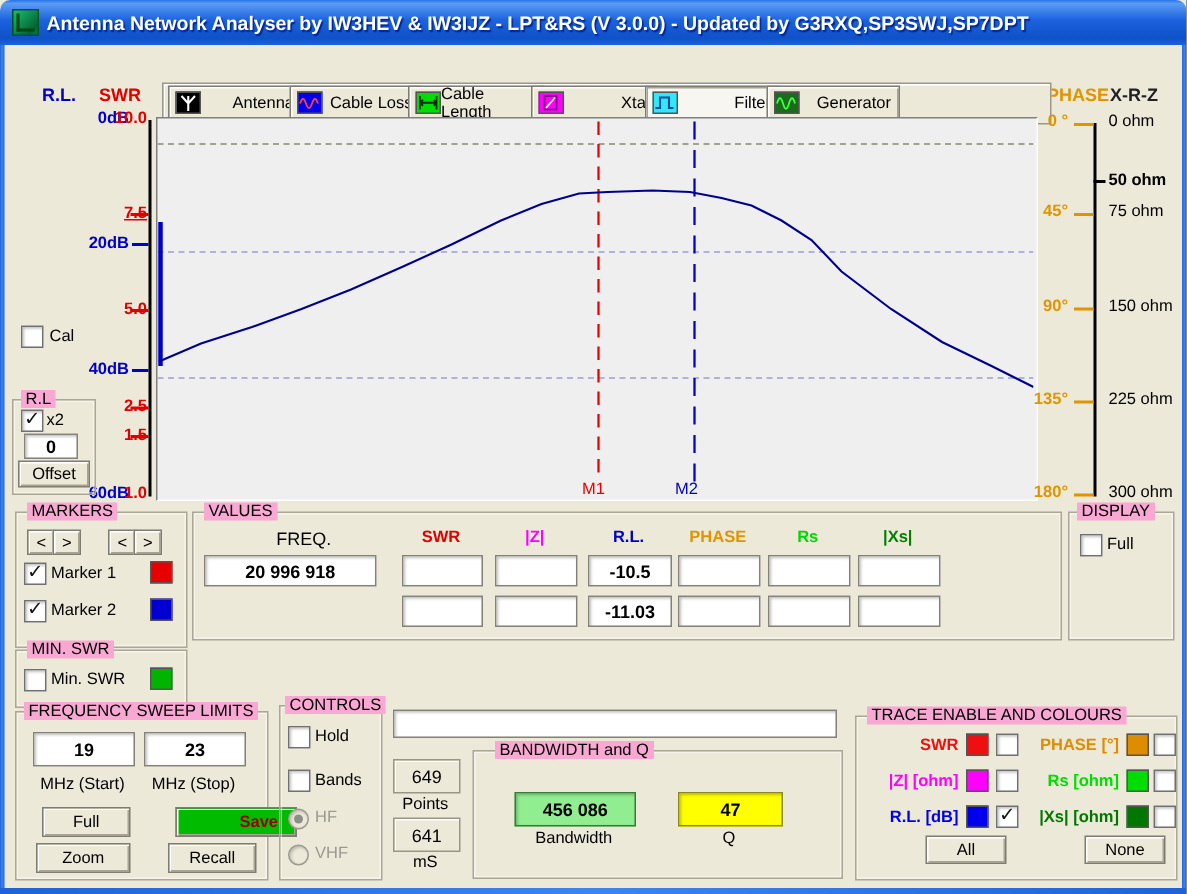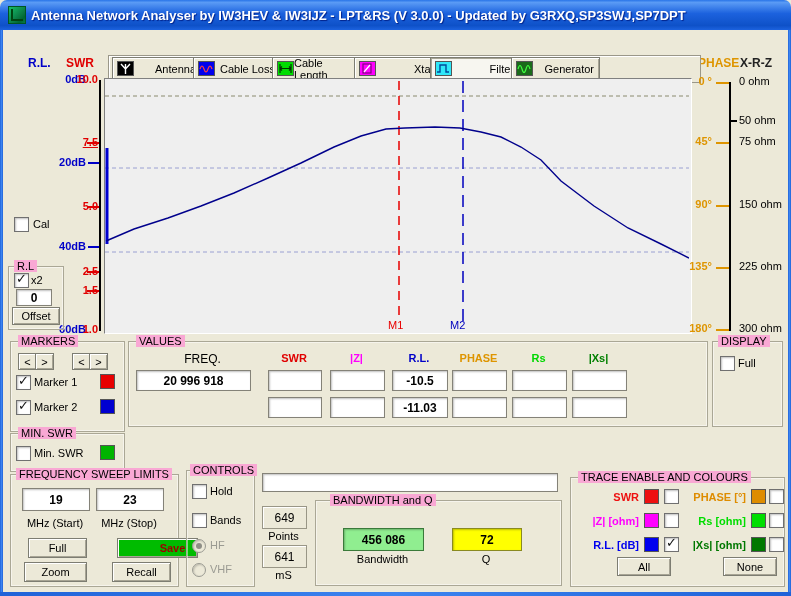--- a/index.html
+++ b/index.html
@@ -178,21 +178,21 @@
   <div class="tick" style="left:716px;top:205px;width:13px;height:2px;background:#DE9500;"></div>
   <div class="tick" style="left:716px;top:267px;width:13px;height:2px;background:#DE9500;"></div>
   <div class="tick" style="left:716px;top:329px;width:13px;height:2px;background:#DE9500;"></div>
   <div class="tick" style="left:729px;top:120px;width:8px;height:2px;background:#000;"></div>
   <div class="tick-lbl orange-txt" style="left:668px;top:75px;width:44px;text-align:right;">0 °</div>
   <div class="tick-lbl orange-txt" style="left:668px;top:135px;width:44px;text-align:right;">45°</div>
   <div class="tick-lbl orange-txt" style="left:668px;top:198px;width:44px;text-align:right;">90°</div>
   <div class="tick-lbl orange-txt" style="left:668px;top:260px;width:44px;text-align:right;">135°</div>
   <div class="tick-lbl orange-txt" style="left:668px;top:322px;width:44px;text-align:right;">180°</div>
   <div class="tick-lbl" style="left:739px;top:75px;font-weight:normal;">0 ohm</div>
-  <div class="tick-lbl" style="left:739px;top:114px;font-weight:normal;">50 ohm</div>
+  <div class="tick-lbl" style="left:739px;top:114px;font-weight:bold;">50 ohm</div>
   <div class="tick-lbl" style="left:739px;top:135px;font-weight:normal;">75 ohm</div>
   <div class="tick-lbl" style="left:739px;top:198px;font-weight:normal;">150 ohm</div>
   <div class="tick-lbl" style="left:739px;top:260px;font-weight:normal;">225 ohm</div>
   <div class="tick-lbl" style="left:739px;top:322px;font-weight:normal;">300 ohm</div>
 
   <span class="cb" style="left:14px;top:217px;"></span>
   <span class="lbl" style="left:33px;top:218px;">Cal</span>
 
   <div class="grp" style="left:8px;top:266px;width:54px;height:62px;"></div>
   <span class="grp-label" style="left:14px;top:260px;">R.L</span>
@@ -275,21 +275,21 @@
   <input class="field" style="left: 262px; top: 473px; width: 294px; height: 17px; text-align: left; font-weight: normal;" value="">
   <div class="panelbox" style="left:262px;top:506px;width:43px;height:21px;">649</div>
   <div class="lbl" style="left:260px;top:530px;width:47px;text-align:center;">Points</div>
   <div class="panelbox" style="left:262px;top:545px;width:43px;height:21px;">641</div>
   <div class="lbl" style="left:260px;top:569px;width:47px;text-align:center;">mS</div>
 
   <div class="grp" style="left:315px;top:500px;width:245px;height:84px;"></div>
   <span class="grp-label" style="left:330px;top:494px;">BANDWIDTH and Q</span>
   <div class="field" style="left: 343px; top: 528px; width: 79px; height: 21px; border: 1px solid rgb(58, 122, 58); background: rgb(144, 238, 144);">456 086</div>
   <div class="lbl" style="left:343px;top:553px;width:79px;text-align:center;">Bandwidth</div>
-  <div class="field" style="left: 452px; top: 528px; width: 68px; height: 21px; border: 1px solid rgb(138, 138, 32); background: rgb(255, 255, 0);">72</div>
+  <div class="field" style="left: 452px; top: 528px; width: 68px; height: 21px; border: 1px solid rgb(138, 138, 32); background: rgb(255, 255, 0);">47</div>
   <div class="lbl" style="left:452px;top:553px;width:68px;text-align:center;">Q</div>
 
   <div class="grp" style="left:570px;top:477px;width:213px;height:108px;"></div>
   <span class="grp-label" style="left:578px;top:471px;">TRACE ENABLE AND COLOURS</span>
 
   <div class="lbl" style="left: 571px; top: 491px; width: 68px; text-align: right; font-weight: bold; color: rgb(238, 16, 16);">SWR</div>
   <span class="swatch" style="left: 644px; top: 489px; background: rgb(238, 16, 16);"></span>
   <span class="cb" style="left:664px;top:489px;"></span>
   <div class="lbl" style="left: 680px; top: 491px; width: 66px; text-align: right; font-weight: bold; color: rgb(222, 140, 0);">PHASE [°]</div>
   <span class="swatch" style="left: 751px; top: 489px; background: rgb(222, 140, 0);"></span>

